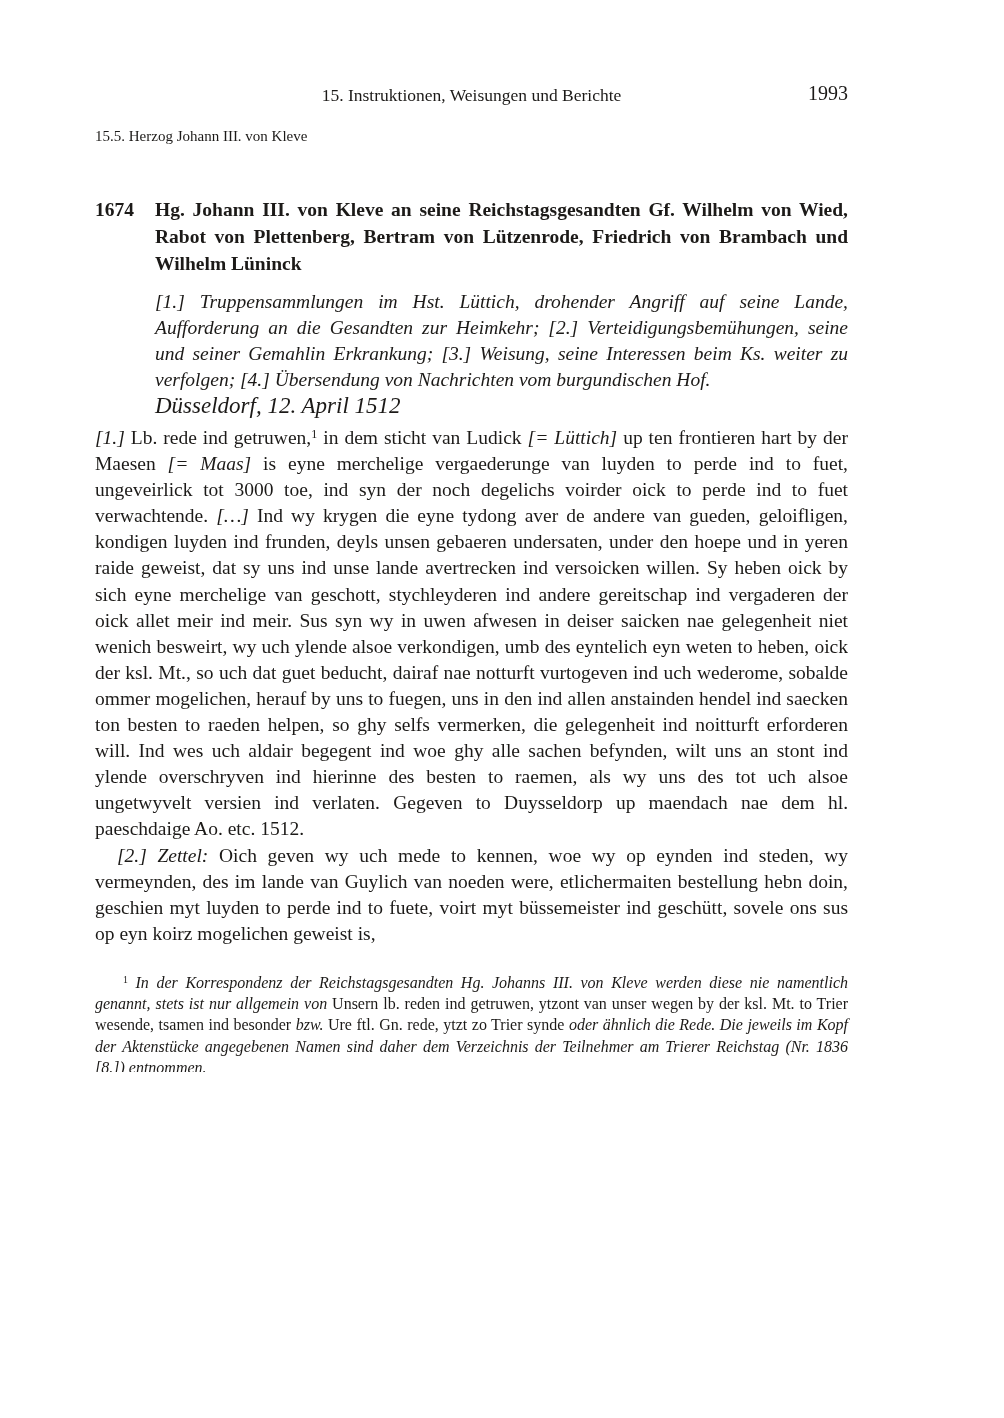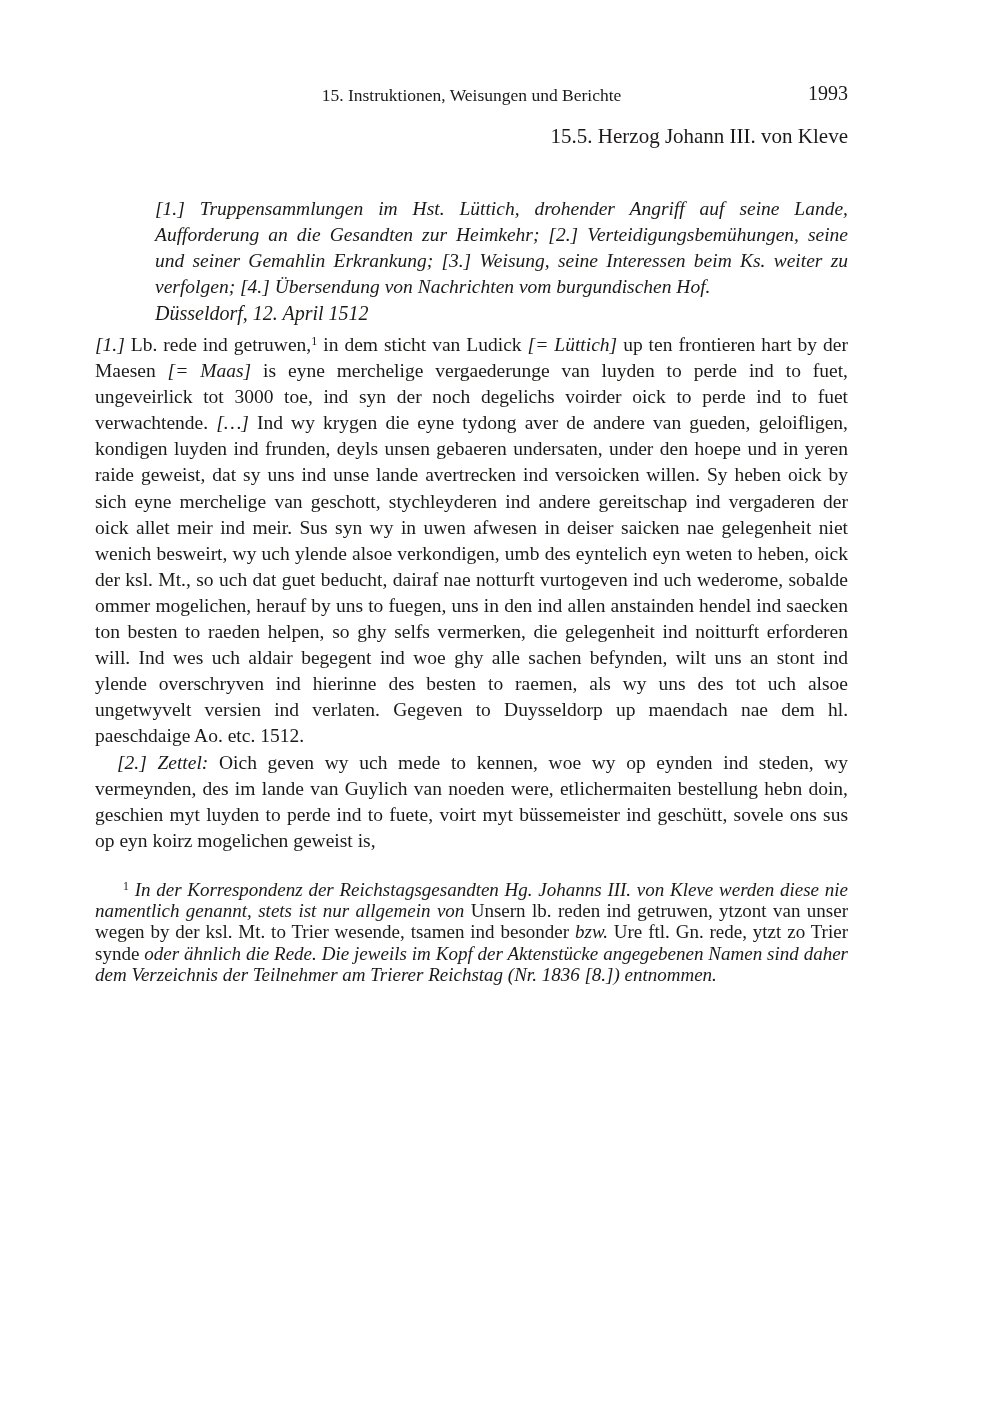--- a/index.html
+++ b/index.html
@@ -21,23 +21,23 @@
     line-height: 22px;
     margin-bottom: 16px;
   }
   .rh-page-num {
     position: absolute;
     right: 0;
     top: -2px;
     font-size: 20px;
   }
   .section-title {
-    font-size: 21px;
+    font-size: 15px;
     font-weight: normal;
-    text-align: right;
+    text-align: left;
     line-height: 28px;
     margin-bottom: 46px;
   }
   .doc-head {
     position: relative;
     margin-left: 60px;
     font-weight: bold;
     font-size: 19.5px;
     line-height: 27px;
     text-align: justify;
@@ -51,40 +51,40 @@
   .regest {
     margin-left: 60px;
     font-style: italic;
     font-size: 19.5px;
     line-height: 26px;
     text-align: justify;
   }
   .dateline {
     margin-left: 60px;
     font-style: italic;
-    font-size: 20px;
+    font-size: 23px;
     line-height: 26px;
     margin-bottom: 6px;
   }
   .archive {
     margin-left: 60px;
     font-size: 18px;
     line-height: 23.5px;
     text-align: justify;
     margin-bottom: 9px;
   }
   .body-para {
     font-size: 19.5px;
     line-height: 26.1px;
     text-align: justify;
   }
   .body-para.indent { text-indent: 22px; }
   .footnote {
     margin-top: 25px;
-    font-size: 19px;
+    font-size: 16px;
     line-height: 21.3px;
     text-align: justify;
     text-indent: 28px;
   }
   .it { font-style: italic; }
   sup {
     font-size: 62%;
     line-height: 0;
     vertical-align: baseline;
     position: relative;
@@ -96,20 +96,24 @@
 
 <div class="page">
 
   <header class="running-head">
     <span class="rh-center">15. Instruktionen, Weisungen und Berichte</span>
     <span class="rh-page-num">1993</span>
   </header>
 
   <h1 class="section-title">15.5. Herzog Johann III. von Kleve</h1>
 
+  <div class="doc-head">
+    <span class="doc-num">1674</span>
+    <span class="doc-title">Hg. Johann III. von Kleve an seine Reichstagsgesandten Gf. Wilhelm von Wied, Rabot von Plettenberg, Bertram von Lützenrode, Friedrich von Brambach und Wilhelm Lüninck</span>
+  </div>
 
   <p class="regest">[1.] Truppensammlungen im Hst. Lüttich, drohender Angriff auf seine Lande, Aufforderung an die Gesandten zur Heimkehr; [2.] Verteidigungsbemühungen, seine und seiner Gemahlin Erkrankung; [3.] Weisung, seine Interessen beim Ks. weiter zu verfolgen; [4.] Übersendung von Nachrichten vom burgundischen Hof.</p>
 
   <p class="dateline">Düsseldorf, 12. April 1512</p>
 
 
   <p class="body-para"><span class="it">[1.]</span><span> Lb. rede ind getruwen,</span><sup>1</sup><span> in dem sticht van Ludick </span><span class="it">[= Lüttich]</span><span> up ten frontieren hart by der Maesen </span><span class="it">[= Maas]</span><span> is eyne merchelige vergaederunge van luyden to perde ind to fuet, ungeveirlick tot 3000 toe, ind syn der noch degelichs voirder oick to perde ind to fuet verwachtende. </span><span class="it">[…]</span><span> Ind wy krygen die eyne tydong aver de andere van gueden, geloifligen, kondigen luyden ind frunden, deyls unsen gebaeren undersaten, under den hoepe und in yeren raide geweist, dat sy uns ind unse lande avertrecken ind versoicken willen. Sy heben oick by sich eyne merchelige van geschott, stychleyderen ind andere gereitschap ind vergaderen der oick allet meir ind meir. Sus syn wy in uwen afwesen in deiser saicken nae gelegenheit niet wenich besweirt, wy uch ylende alsoe verkondigen, umb des eyntelich eyn weten to heben, oick der ksl. Mt., so uch dat guet beducht, dairaf nae notturft vurtogeven ind uch wederome, sobalde ommer mogelichen, herauf by uns to fuegen, uns in den ind allen anstainden hendel ind saecken ton besten to raeden helpen, so ghy selfs vermerken, die gelegenheit ind noitturft erforderen will. Ind wes uch aldair begegent ind woe ghy alle sachen befynden, wilt uns an stont ind ylende overschryven ind hierinne des besten to raemen, als wy uns des tot uch alsoe ungetwyvelt versien ind verlaten. Gegeven to Duysseldorp up maendach nae dem hl. paeschdaige Ao. etc. 1512.</span></p>
 
   <p class="body-para indent"><span class="it">[2.] Zettel:</span><span> Oich geven wy uch mede to kennen, woe wy op eynden ind steden, wy vermeynden, des im lande van Guylich van noeden were, etlichermaiten bestellung hebn doin, geschien myt luyden to perde ind to fuete, voirt myt büssemeister ind geschütt, sovele ons sus op eyn koirz mogelichen geweist is,</span></p>
 

